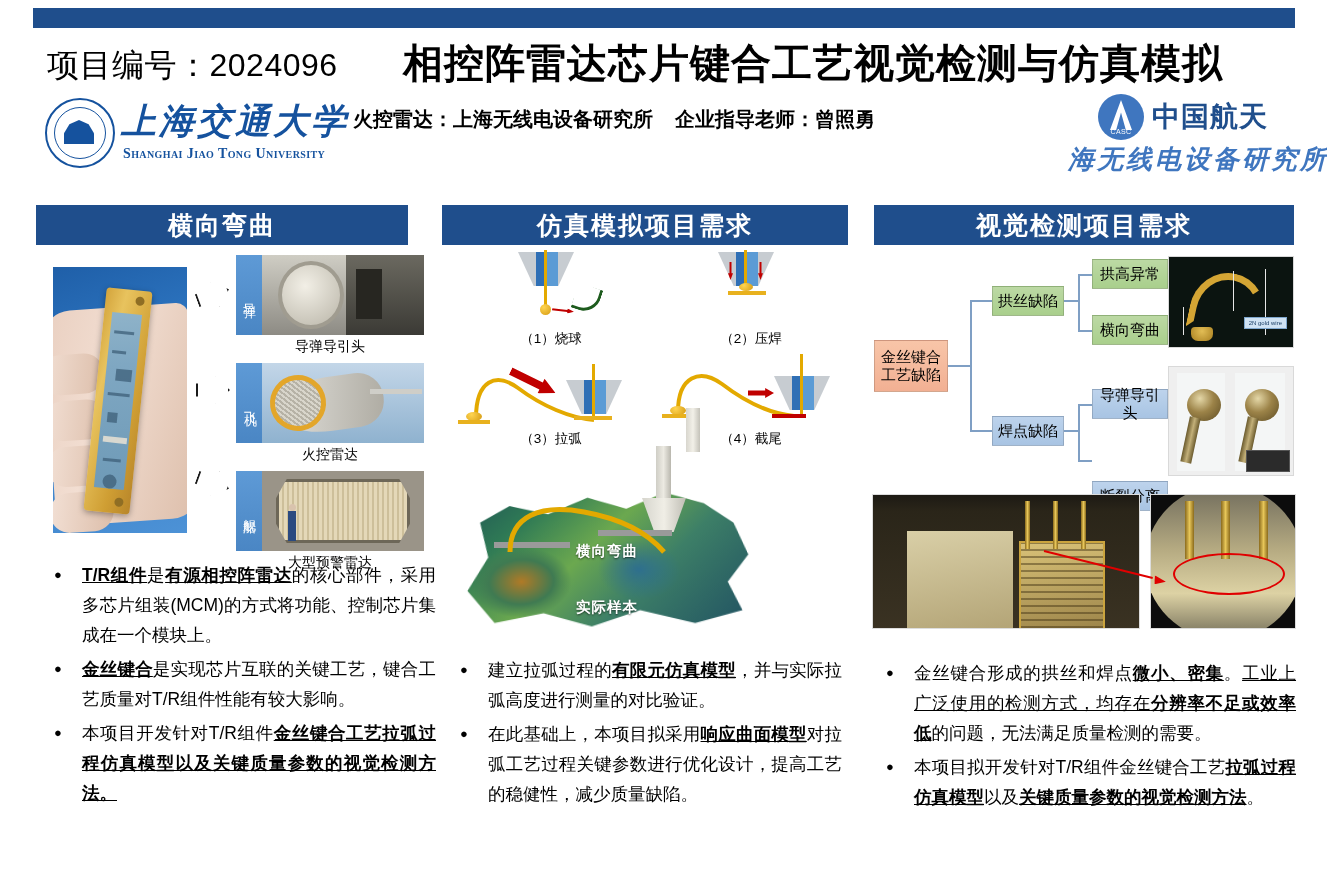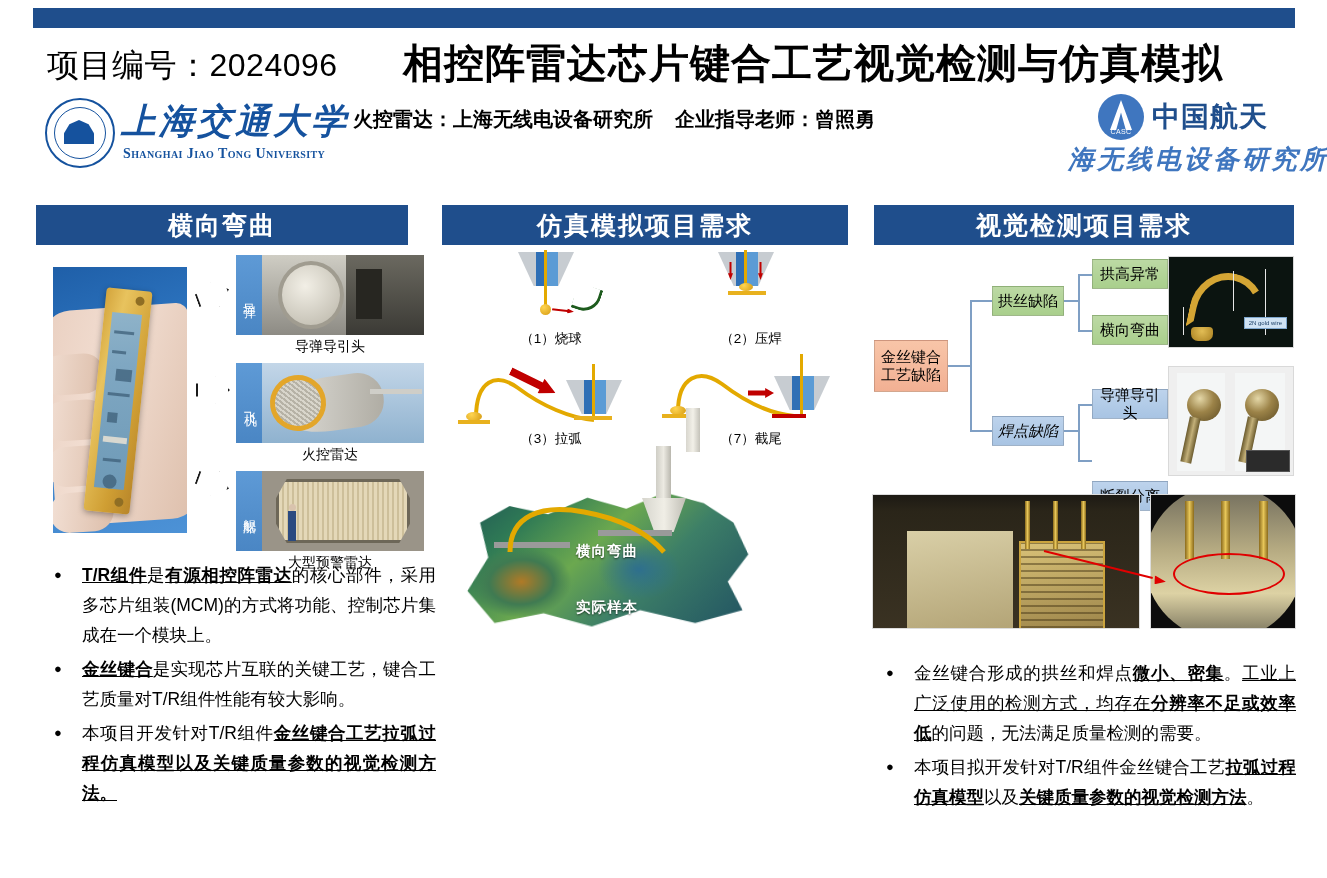--- a/index.html
+++ b/index.html
@@ -358,21 +358,21 @@
   .flow { position: absolute; left: 4px; top: 4px; width: 296px; height: 228px; }
   .fbox {
     position: absolute;
     display: flex; align-items: center; justify-content: center;
     font-size: 15px; color: #000; text-align: center;
     border: 1px solid rgba(0,0,0,0.15);
     line-height: 18px;
   }
   .fbox.root { background: linear-gradient(180deg,#f8c5a8,#f2b093); }
   .fbox.lvl2-green { background: linear-gradient(180deg,#bcd9a4,#a9cf8c); }
-  .fbox.lvl2-blue  { background: linear-gradient(180deg,#bdd3ec,#a8c4e3); font-style: italic; }
+  .fbox.lvl2-blue  { background: linear-gradient(180deg,#bdd3ec,#a8c4e3); }
   .fbox.leaf-green { background: linear-gradient(180deg,#bcd9a4,#a9cf8c); }
   .fbox.leaf-blue  { background: linear-gradient(180deg,#bdd3ec,#a8c4e3); }
   .fline { position: absolute; background: #7f9fc4; }
 
   .rphoto {
     position: absolute;
     border: 1px solid #d9d9d9;
     overflow: hidden;
   }
   #rp1 { left: 300px; top: 6px;  width: 126px; height: 92px; background: #0b1410; }
@@ -603,37 +603,41 @@
         <div class="capillary" style="left:118px; top:26px;"></div>
         <div class="wire-v" style="left:144px; top:4px; height:62px;"></div>
         <svg class="arc-wire" style="left:10px; top:12px;" width="140" height="58" viewBox="0 0 140 58">
           <path d="M12 50 C 12 14, 34 6, 56 22 C 82 42, 108 52, 128 54" fill="none" stroke="#e3a900" stroke-width="4"></path>
         </svg>
         <div class="ball" style="left:14px; top:56px; width:16px; height:9px;"></div>
         <div class="pad" style="left:6px; top:64px; width:32px;"></div>
         <div class="pad" style="left:116px; top:64px; width:34px; background:#c00000;"></div>
         <div class="red-arrow" style="left:92px; top:38px; width:26px; height:10px; clip-path:polygon(0% 26%,66% 26%,66% 0%,100% 50%,66% 100%,66% 74%,0% 74%);"></div>
         <div style="position:absolute; left:30px; top:58px; width:14px; height:44px; background:linear-gradient(90deg,#d8d6ce,#f2f0e8,#c4c2b9);"></div>
-        <div class="step-cap">（7）截尾</div>
+        <div class="step-cap">（4）截尾</div>
       </div>
     </div>
 
     <div class="sim3d">
       <div class="surface"></div>
       <div class="sim-rod"></div>
       <div class="sim-cone"></div>
       <div class="sim-bar" style="left:34px; top:96px; width:76px;"></div>
       <div class="sim-bar" style="left:138px; top:84px; width:74px;"></div>
       <svg style="position:absolute; left:40px; top:56px;" width="180" height="60" viewBox="0 0 180 60">
         <path d="M10 50 C 10 14, 40 2, 84 10 C 128 18, 152 36, 164 50" fill="none" stroke="#e3a900" stroke-width="5"></path>
       </svg>
       <div class="sim-label" style="left:116px; top:96px;">横向弯曲</div>
       <div class="sim-label" style="left:116px; top:152px;">实际样本</div>
     </div>
 
+    <div class="bullets" id="mid-bullets" style="top:405px;">
+        <div class="bullet"><span>建立拉弧过程的</span><span class="u">有限元仿真模型</span><span>，并与实际拉弧高度进行测量的对比验证。</span></div>
+        <div class="bullet"><span>在此基础上，本项目拟采用</span><span class="u">响应曲面模型</span><span>对拉弧工艺过程关键参数进行优化设计，提高工艺的稳健性，减少质量缺陷。</span></div>
+      </div>
   </div>
 
   <div class="col-right">
 
     <div class="flow">
       <div class="fbox root" style="left:2px; top:86px; width:74px; height:52px; white-space:pre-line;">金丝键合
 工艺缺陷</div>
 
       <div class="fline" style="left:76px; top:111px; width:22px; height:2px;"></div>
       <div class="fline" style="left:98px; top:46px; width:2px; height:132px;"></div>

